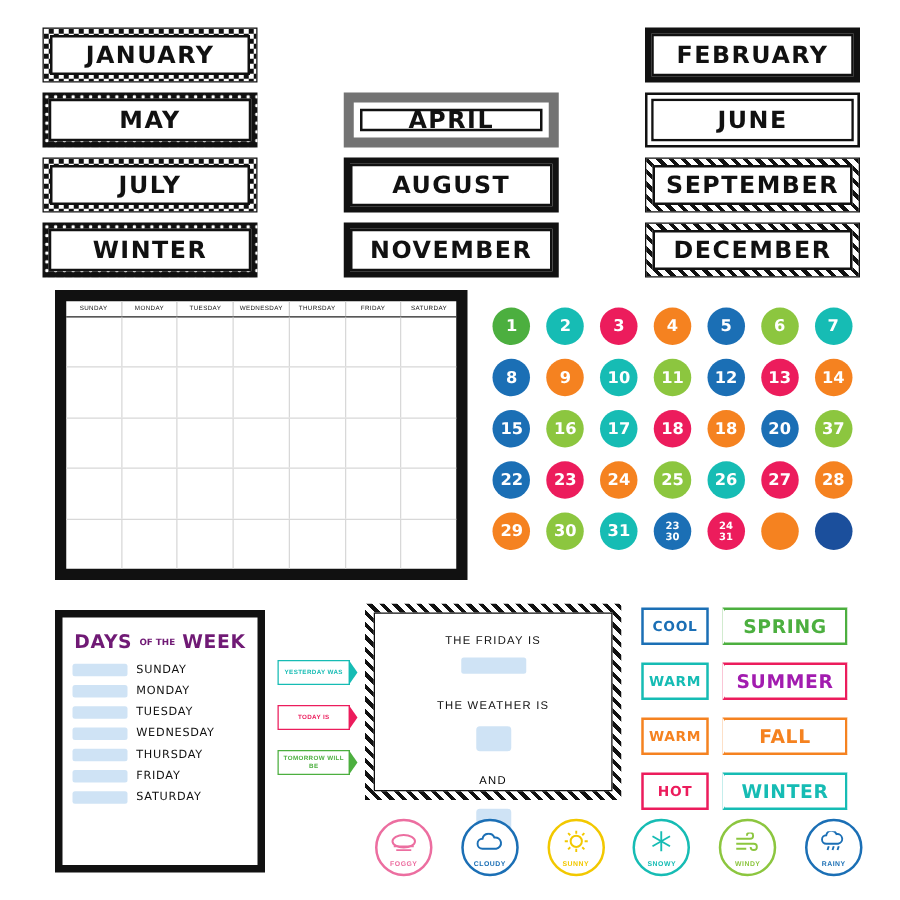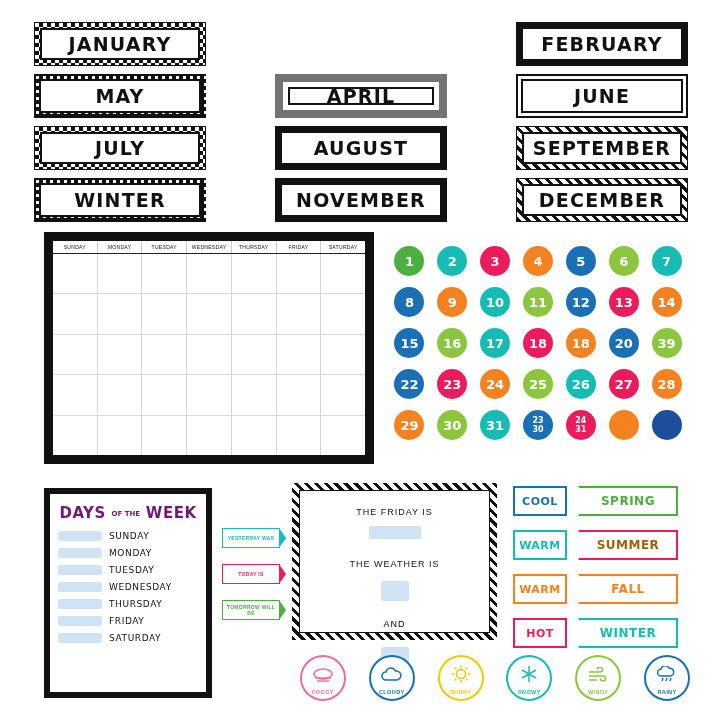--- a/index.html
+++ b/index.html
@@ -157,21 +157,21 @@
     font-family:"DejaVu Sans",sans-serif;font-weight:bold;font-size:11px;
     letter-spacing:.5px;margin-bottom:14px;color:#111;
   }
 
   
   .seasons{position:absolute;left:578px;top:486px;width:105px;}
   .sbanner{
     position:relative;width:100px;height:30px;margin-bottom:14px;
     border:2.5px solid #111;box-sizing:border-box;background:#fff;
     display:flex;align-items:center;justify-content:center;
-    font-family:"DejaVu Sans",sans-serif;font-weight:bold;font-size:12px;
+    font-family:"DejaVu Sans",sans-serif;font-weight:bold;font-size:15px;
     letter-spacing:.5px;
   }
   .sbanner:before,.sbanner:after{
     content:"";position:absolute;top:-2.5px;width:0;height:0;
     border-top:15px solid transparent;border-bottom:15px solid transparent;
   }
   .sbanner:before{left:-2.5px;border-left:10px solid #fff;}
   .sbanner:after{right:-12px;border-left:10px solid #fff;}
 
   
@@ -328,21 +328,21 @@
       <div class="num" style="background: rgb(140, 198, 63);">11</div>
       <div class="num" style="background: rgb(27, 111, 181);">12</div>
       <div class="num" style="background: rgb(236, 28, 92);">13</div>
       <div class="num" style="background: rgb(245, 130, 32);">14</div>
       <div class="num" style="background: rgb(27, 111, 181);">15</div>
       <div class="num" style="background: rgb(140, 198, 63);">16</div>
       <div class="num" style="background: rgb(22, 188, 180);">17</div>
       <div class="num" style="background: rgb(236, 28, 92);">18</div>
       <div class="num" style="background: rgb(245, 130, 32);">18</div>
       <div class="num" style="background: rgb(27, 111, 181);">20</div>
-      <div class="num" style="background: rgb(140, 198, 63);">39</div>
+      <div class="num" style="background: rgb(140, 198, 63);">37</div>
       <div class="num" style="background: rgb(27, 111, 181);">22</div>
       <div class="num" style="background: rgb(236, 28, 92);">23</div>
       <div class="num" style="background: rgb(245, 130, 32);">24</div>
       <div class="num" style="background: rgb(140, 198, 63);">25</div>
       <div class="num" style="background: rgb(22, 188, 180);">26</div>
       <div class="num" style="background: rgb(236, 28, 92);">27</div>
       <div class="num" style="background: rgb(245, 130, 32);">28</div>
       <div class="num" style="background: rgb(245, 130, 32);">29</div>
       <div class="num" style="background: rgb(140, 198, 63);">30</div>
       <div class="num" style="background: rgb(22, 188, 180);">31</div>
@@ -429,21 +429,21 @@
     </div>
     <div class="temp" id="temp3" style="border-color: rgb(236, 28, 92); color: rgb(236, 28, 92);">
       <span>HOT</span>
     </div>
   </div>
 
   <div class="seasons">
     <div class="sbanner" id="sb0" style="border-color: rgb(76, 175, 63); color: rgb(76, 175, 63);">
       <span>SPRING</span>
     </div>
-    <div class="sbanner" id="sb1" style="border-color: rgb(236, 28, 92); color: #a16207; align-items: center;">
+    <div class="sbanner" id="sb1" style="border-color: rgb(236, 28, 92); color: #a21caf; align-items: center;">
       <span>SUMMER</span>
     </div>
     <div class="sbanner" id="sb2" style="border-color: rgb(245, 130, 32); color: rgb(245, 130, 32);">
       <span>FALL</span>
     </div>
     <div class="sbanner" id="sb3" style="border-color: rgb(22, 188, 180); color: rgb(22, 188, 180);">
       <span>WINTER</span>
     </div>
   </div>
 

